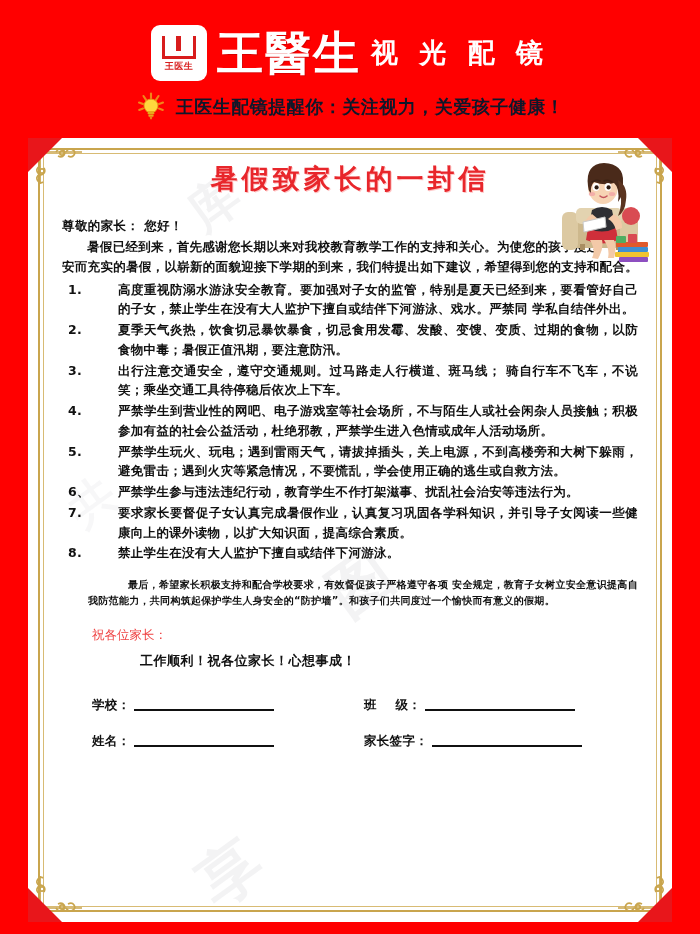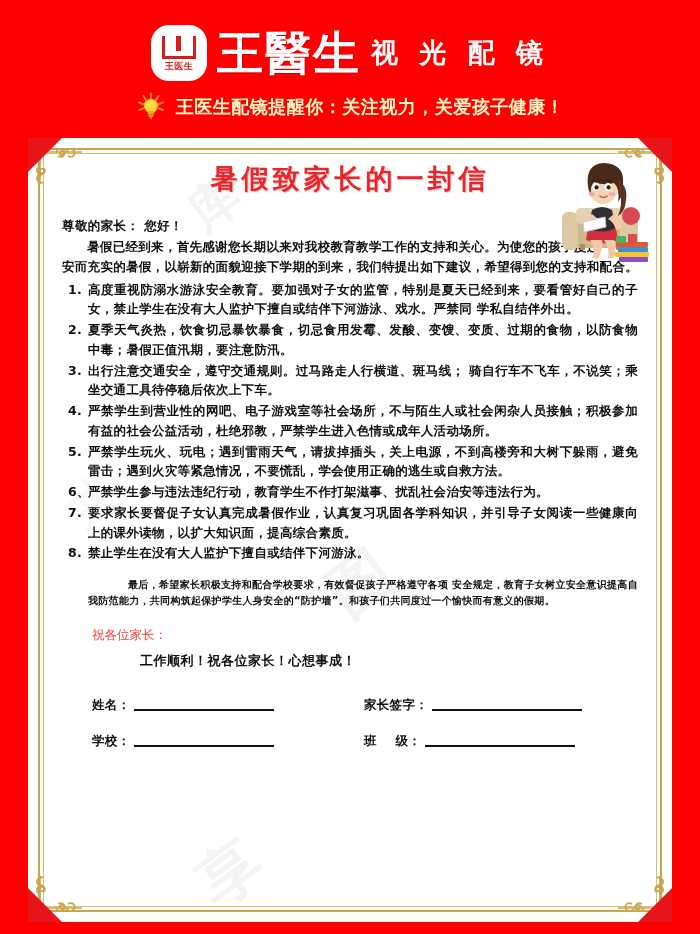--- a/index.html
+++ b/index.html
@@ -33,21 +33,21 @@
     display: flex;
     align-items: center;
     justify-content: center;
     gap: 10px;
   }
 
   .logo-mark {
     width: 56px;
     height: 56px;
     background: #ffffff;
-    border-radius: 18px;
+    border-radius: 9px;
     display: flex;
     flex-direction: column;
     align-items: center;
     justify-content: center;
     flex: 0 0 auto;
     padding: 4px 0 3px;
   }
 
   .logo-glyph {
     width: 34px;
@@ -114,21 +114,21 @@
   .bulb {
     position: relative;
     width: 30px;
     height: 30px;
     flex: 0 0 auto;
   }
 
   .tagline-text {
     font-size: 18px;
     font-weight: bold;
-    color: #fef9c3;
+    color: #0f172a;
     letter-spacing: 0.5px;
     line-height: 1;
     text-align: right;
   }
 
   
   .diag {
     position: absolute;
     width: 0; height: 0;
     z-index: 6;
@@ -268,20 +268,21 @@
   }
   .item-num {
     flex: 0 0 auto;
     width: 26px;
     text-align: left;
     padding-left: 6px;
   }
   .item-body {
     flex: 1 1 auto;
     text-align: justify;
+    margin-left: 30px;
   }
 
   .para-final {
     margin-top: 14px;
     font-size: 10px;
     font-weight: bold;
     color: #111111;
     line-height: 1.58;
     text-align: justify;
     text-indent: 4em;
@@ -555,36 +556,36 @@
     <div class="para-final">最后，希望家长积极支持和配合学校要求，有效督促孩子严格遵守各项 安全规定，教育子女树立安全意识提高自我防范能力，共同构筑起保护学生人身安全的“防护墙”。和孩子们共同度过一个愉快而有意义的假期。</div>
 
     <div class="closing-label">祝各位家长：</div>
 
     <div class="closing-wishes">工作顺利！祝各位家长！心想事成！</div>
 
     <div class="form">
 
       <div class="form-row">
         <div class="form-cell form-cell-left">
+          <span class="form-label">学校：</span>
+          <span class="form-line line-short"></span>
+        </div>
+        <div class="form-cell">
+          <span class="form-label">班    级：</span>
+          <span class="form-line line-long"></span>
+        </div>
+      </div>
+
+      <div class="form-row">
+        <div class="form-cell form-cell-left">
           <span class="form-label">姓名：</span>
           <span class="form-line line-short"></span>
         </div>
         <div class="form-cell">
           <span class="form-label">家长签字：</span>
           <span class="form-line line-long"></span>
         </div>
       </div>
 
-      <div class="form-row">
-        <div class="form-cell form-cell-left">
-          <span class="form-label">学校：</span>
-          <span class="form-line line-short"></span>
-        </div>
-        <div class="form-cell">
-          <span class="form-label">班    级：</span>
-          <span class="form-line line-long"></span>
-        </div>
-      </div>
-
 
     </div>
   </div>
 </div>
 
 </body></html>

